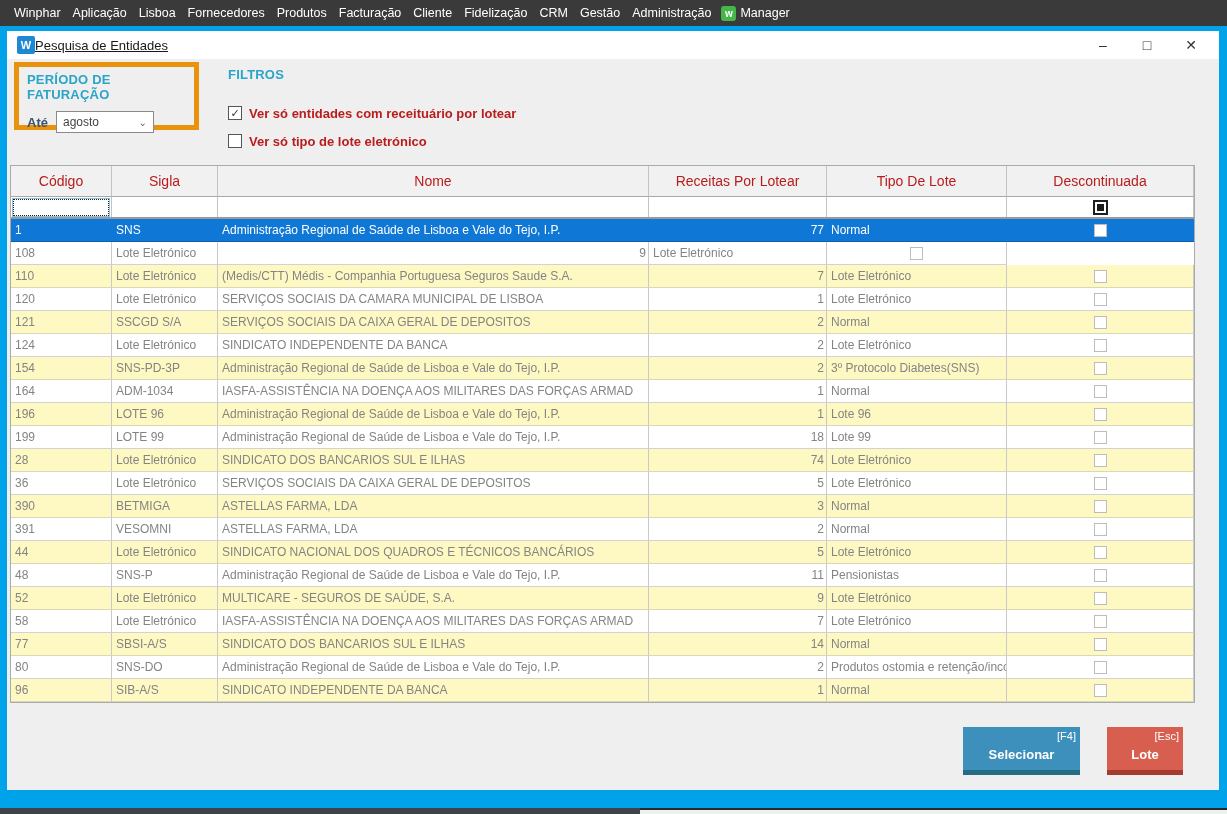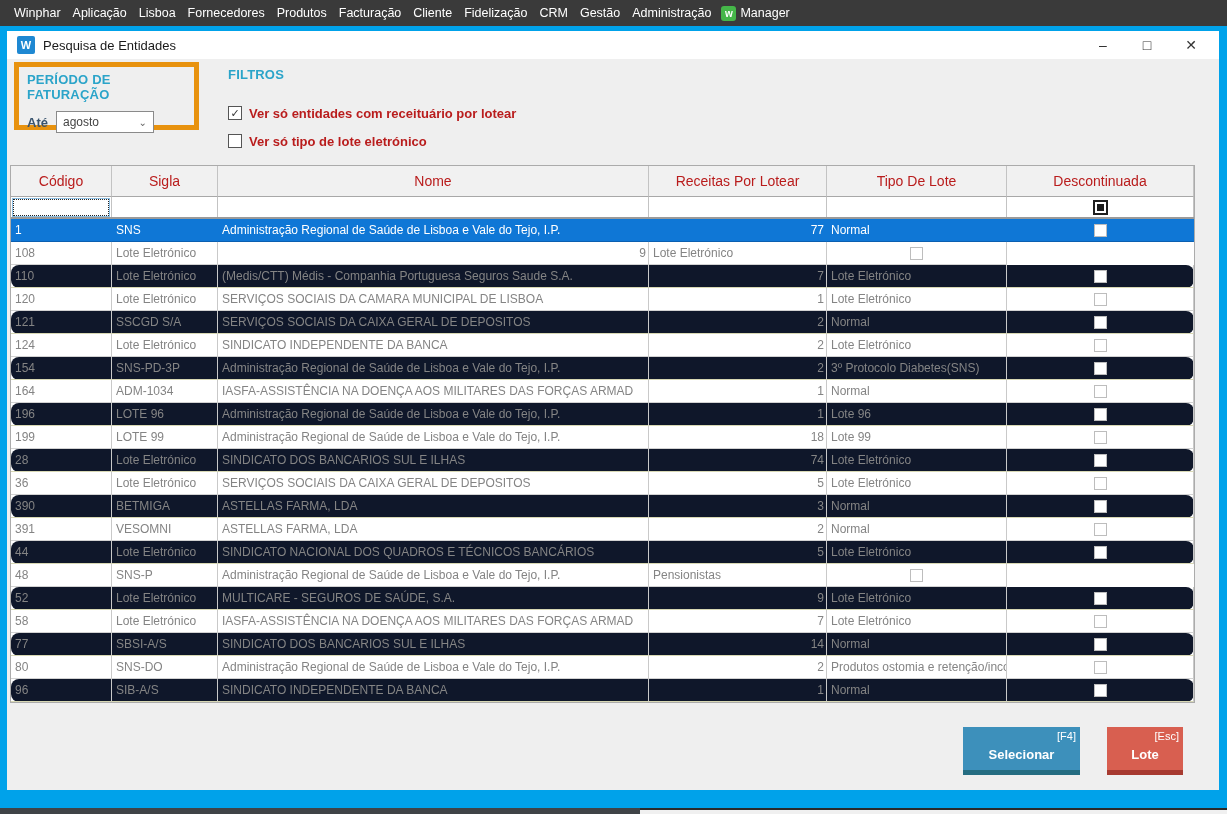--- a/index.html
+++ b/index.html
@@ -17,21 +17,21 @@
   .manager-label { color:#fff; font-size:12.5px; }
 
   
   .window { position:absolute; left:0; top:26px; width:1227px; height:782px;
     border-left:7px solid #00a2ea; border-right:8px solid #00a2ea;
     border-top:5px solid #00a2ea; border-bottom:18px solid #00a2ea; background:#efefef; }
   .titlebar { position:relative; width:100%; height:28px; background:#ffffff;
     display:flex; align-items:center; padding-left:10px; }
   .app-icon { width:18px; height:18px; background:#1e88d2; border-radius:2px; color:#fff;
     font-weight:bold; font-size:11px; display:flex; align-items:center; justify-content:center; }
-  .window-title { font-size:13px; color:#1a1a1a; margin-left:8px; }
+  .window-title { font-size:13px; color:#1a1a1a; margin-left:0;text-decoration:underline; }
   .win-controls { position:absolute; right:6px; top:0; height:28px; display:flex; align-items:center; }
   .win-btn { width:44px; height:28px; display:flex; align-items:center; justify-content:center;
     color:#333; font-size:14px; cursor:default; }
 
   .content { position:relative; width:100%; height:731px; background:#efefef;text-decoration:underline; }
 
   
   .period-box { position:absolute; left:7px; top:3px; width:185px; height:68px;
     border:5px solid #e8920e; background:#efefef; padding:5px 0 0 8px; }
   .section-title { color:#2ba4c9; font-size:13px; font-weight:bold; letter-spacing:.2px; }
@@ -60,21 +60,21 @@
     font-size:14px; color:#b91c1c; }
   .filter-row { height:22px; background:#fff; border-bottom:2px solid #9a9a9a; }
   .fcell { border-right:1px solid #c3c3c3; display:flex; align-items:center; justify-content:center; }
   .codigo-input { width:96px; height:17px; border:1px dotted #222; outline:1px solid #8ec0e4;
     font-size:12px; padding:0 2px; font-family:inherit; }
   .tri-check { width:15px; height:15px; background:#fff; border:2px solid #1f1f1f;
     display:flex; align-items:center; justify-content:center; }
   .tri-inner { width:7px; height:7px; background:#1a1a1a; }
 
   .drow { height:23px; font-size:12px; color:#848484; background:#fff; }
-  .drow.alt { background:#0f172a;border-radius:8px; }
+  .drow.alt { background:#fef9c3; }
   .drow.selected { background:#0f77d6; color:#ffffff; }
   .td { border-right:1px solid #c9c9c9; border-bottom:1px solid #d2d2d2;
     display:flex; align-items:center; padding:0 4px; overflow:hidden; white-space:nowrap; }
   .drow.alt .td { border-bottom:1px solid #d8d8b4; }
   .drow.selected .td { border-right:1px solid #0f77d6; border-bottom:1px solid #0b5fb0; }
   .td.num { justify-content:flex-end; padding-right:2px; }
   .td.center { justify-content:center; }
   .row-check { width:13px; height:13px; background:#fff; border:1px solid #bdbdbd; }
 
   
@@ -320,20 +320,21 @@
             <div class="td num">5</div>
             <div class="td">Lote Eletrónico</div>
             <div class="td center">
               <span class="row-check"></span>
             </div>
           </div>
           <div class="tr drow">
             <div class="td">48</div>
             <div class="td">SNS-P</div>
             <div class="td">Administração Regional de Saúde de Lisboa e Vale do Tejo, I.P.</div>
+            <div class="td num">11</div>
             <div class="td">Pensionistas</div>
             <div class="td center">
               <span class="row-check"></span>
             </div>
           </div>
           <div class="tr drow alt">
             <div class="td">52</div>
             <div class="td">Lote Eletrónico</div>
             <div class="td">MULTICARE - SEGUROS DE SAÚDE, S.A.</div>
             <div class="td num">9</div>

